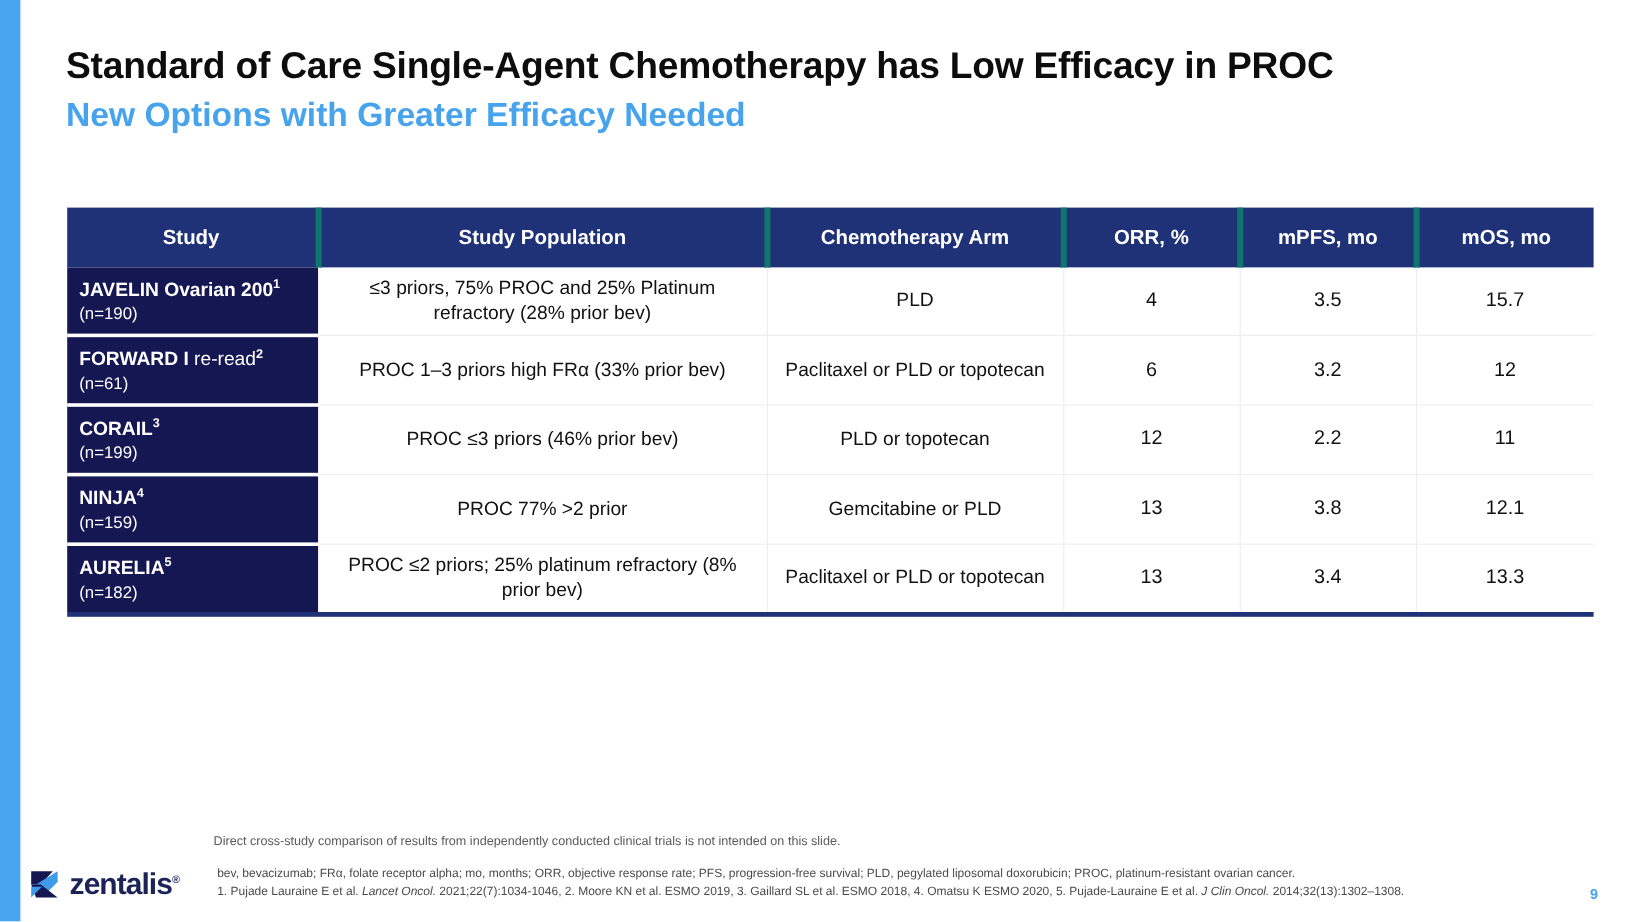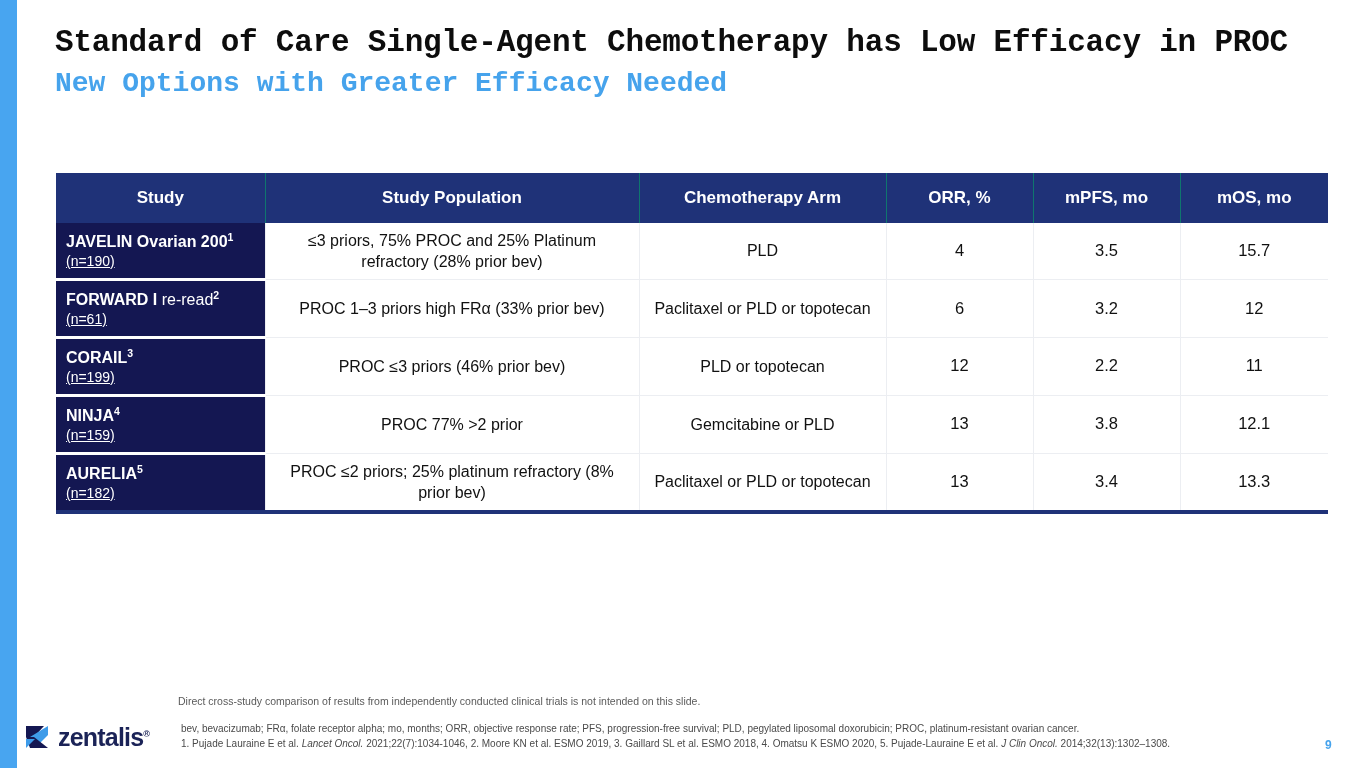--- a/index.html
+++ b/index.html
@@ -25,23 +25,22 @@
     left: 0; top: 0;
     width: 17px;
     height: 768px;
     background: #48A5F0;
   }
 
   
   .title-block {
     position: absolute;
     left: 55px;
-    top: 24px;
+    top: 36px;
     width: 1280px;
-    font-family: Liberation Mono, monospace;
   }
   .title-main {
     font-size: 31px;
     font-weight: bold;
     color: #0d0d0d;
     letter-spacing: -0.2px;
     line-height: 1.22;
     white-space: nowrap;
   }
   .title-sub {
@@ -73,21 +72,21 @@
   table.data col.c-mos     { width: 148px; }
 
   thead th {
     background: #1F3278;
     color: #ffffff;
     font-size: 17px;
     font-weight: bold;
     height: 50px;
     text-align: center;
     vertical-align: middle;
-    border-right: 1px solid #0f766e;
+    border-right: 5px solid #0f766e;
     border-left: 1px solid #ffffff;
   }
   thead th:first-child { border-left: none; }
   thead th:last-child  { border-right: none; }
 
   tbody td {
     font-size: 16px;
     color: #111111;
     text-align: center;
     vertical-align: middle;
@@ -117,21 +116,20 @@
     font-weight: bold;
     display: block;
   }
   .study-name .reg { font-weight: normal; }
   .study-name sup { font-size: 10.5px; vertical-align: super; }
   .study-n {
     font-size: 14px;
     font-weight: normal;
     display: block;
     margin-top: 1px;
-    text-decoration: underline;
   }
 
   .table-base {
     width: 1272px;
     height: 4px;
     background: #1F3278;
   }
 
   
   .footnote-disclaimer {

